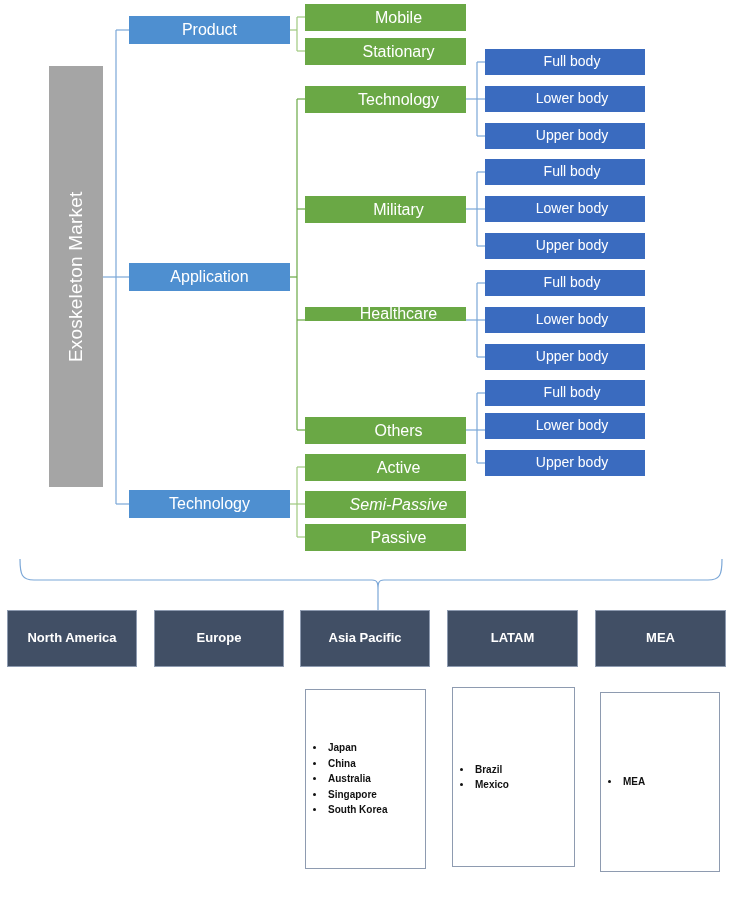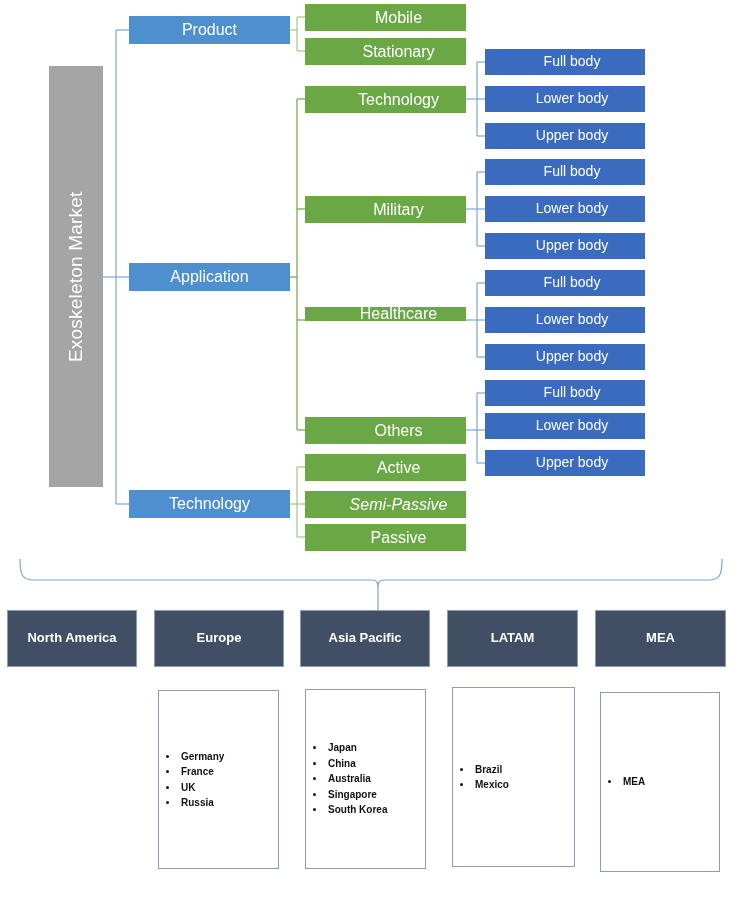--- a/index.html
+++ b/index.html
@@ -144,28 +144,20 @@
   <div class="box lvl3" style="left:485px;top:413px;width:160px;height:26px;">Lower  body</div>
   <div class="box lvl3" style="left:485px;top:450px;width:160px;height:26px;">Upper body</div>
 
   <div class="box region-head" style="left:7px;top:610px;width:130px;height:57px;">North America</div>
   <div class="box region-head" style="left:154px;top:610px;width:130px;height:57px;">Europe</div>
   <div class="box region-head" style="left:300px;top:610px;width:130px;height:57px;">Asia Pacific</div>
   <div class="box region-head" style="left:447px;top:610px;width:131px;height:57px;">LATAM</div>
   <div class="box region-head" style="left:595px;top:610px;width:131px;height:57px;">MEA</div>
 
 
-  <div class="region-body" style="left:158px;top:690px;width:121px;height:179px;">
-    <ul>
-      <li>Germany</li>
-      <li>France</li>
-      <li>UK</li>
-      <li>Russia</li>
-    </ul>
-  </div>
 
   <div class="region-body" style="left:305px;top:689px;width:121px;height:180px;">
     <ul>
       <li>Japan</li>
       <li>China</li>
       <li>Australia</li>
       <li>Singapore</li>
       <li>South Korea</li>
     </ul>
   </div>

